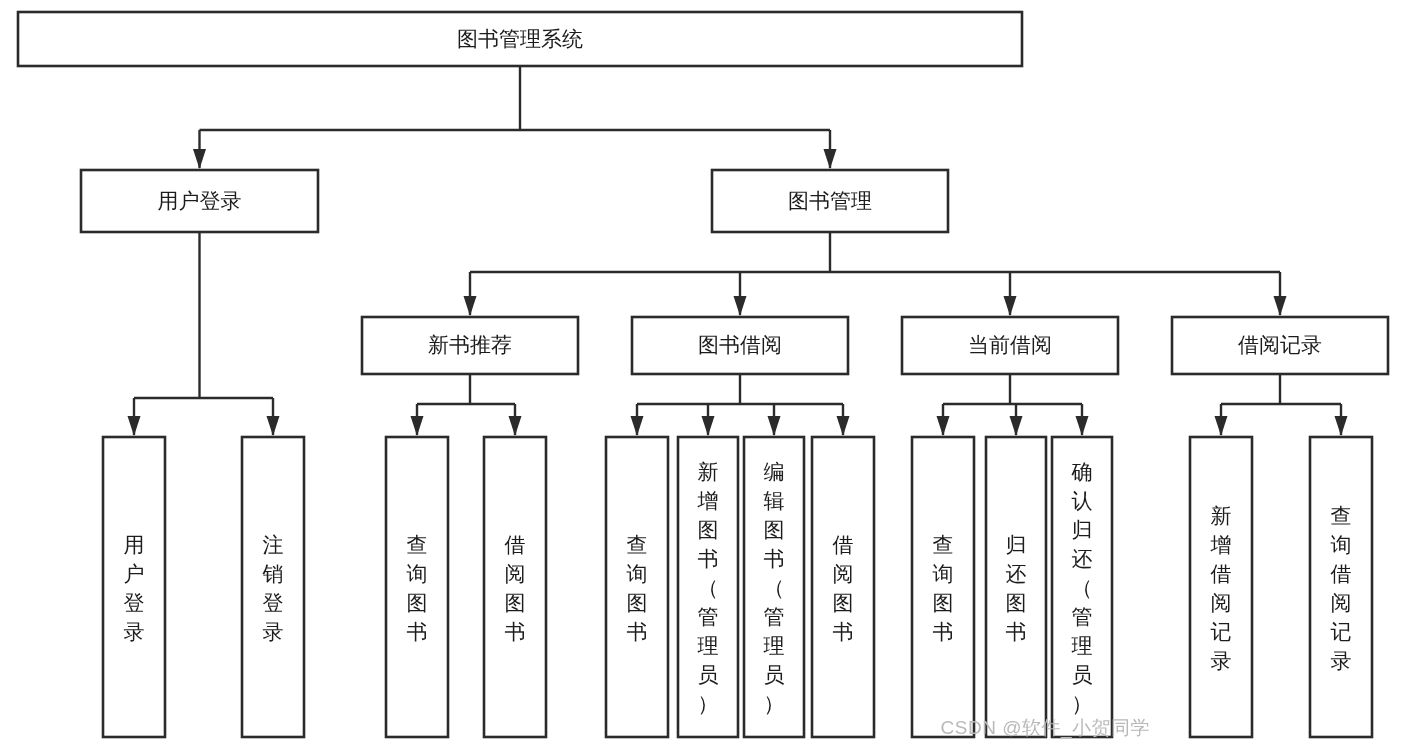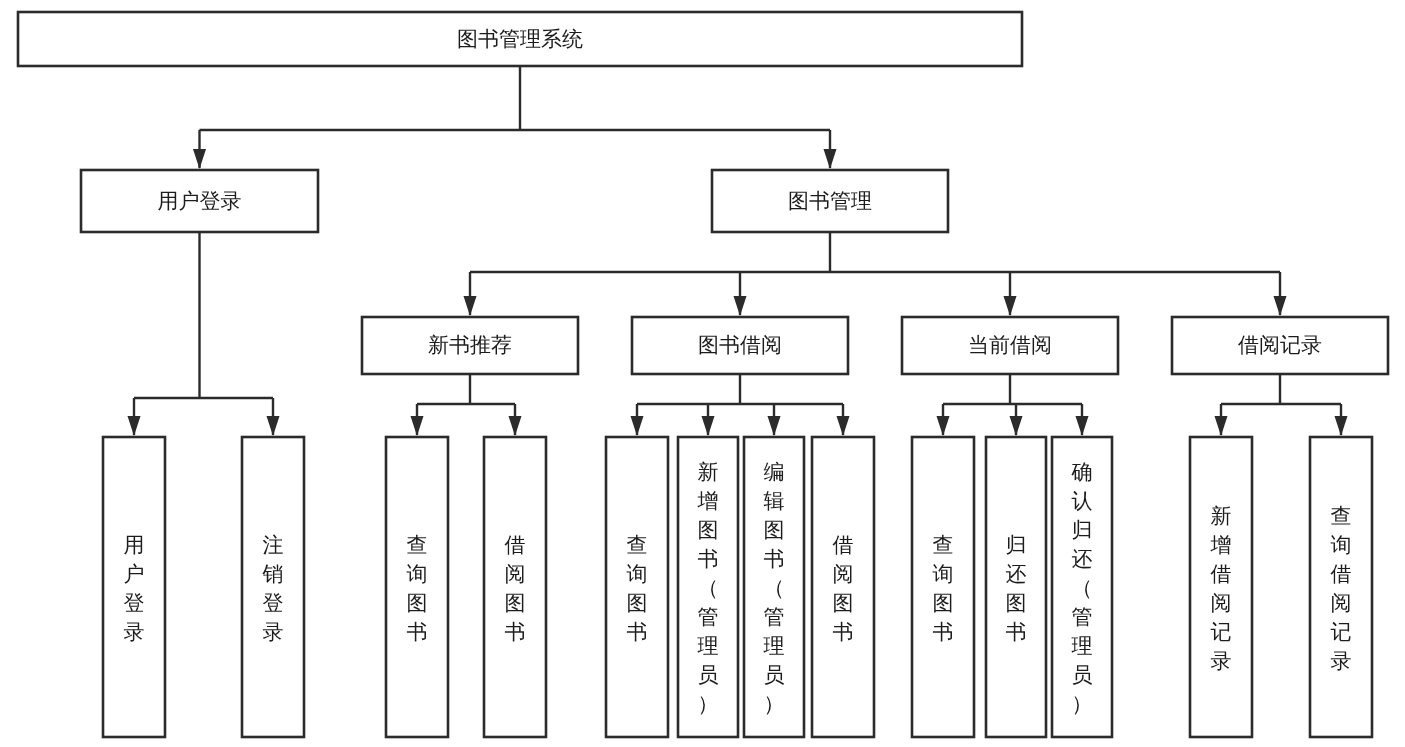--- a/index.html
+++ b/index.html
@@ -199,13 +199,14 @@
         <g>
           <rect x="1190" y="437" width="62" height="300" class="node-box"></rect>
           <text x="1221" y="522.62" class="node-label-v"><tspan x="1221" dy="0">新</tspan><tspan x="1221" dy="29">增</tspan><tspan x="1221" dy="29">借</tspan><tspan x="1221" dy="29">阅</tspan><tspan x="1221" dy="29">记</tspan><tspan x="1221" dy="29">录</tspan></text>
         </g>
         <g>
           <rect x="1310" y="437" width="62" height="300" class="node-box"></rect>
           <text x="1341" y="522.62" class="node-label-v"><tspan x="1341" dy="0">查</tspan><tspan x="1341" dy="29">询</tspan><tspan x="1341" dy="29">借</tspan><tspan x="1341" dy="29">阅</tspan><tspan x="1341" dy="29">记</tspan><tspan x="1341" dy="29">录</tspan></text>
         </g>
       </g>
   </svg>
+  <div class="watermark">CSDN @软件_小贺同学</div>
 </div>
 
 </body></html>

